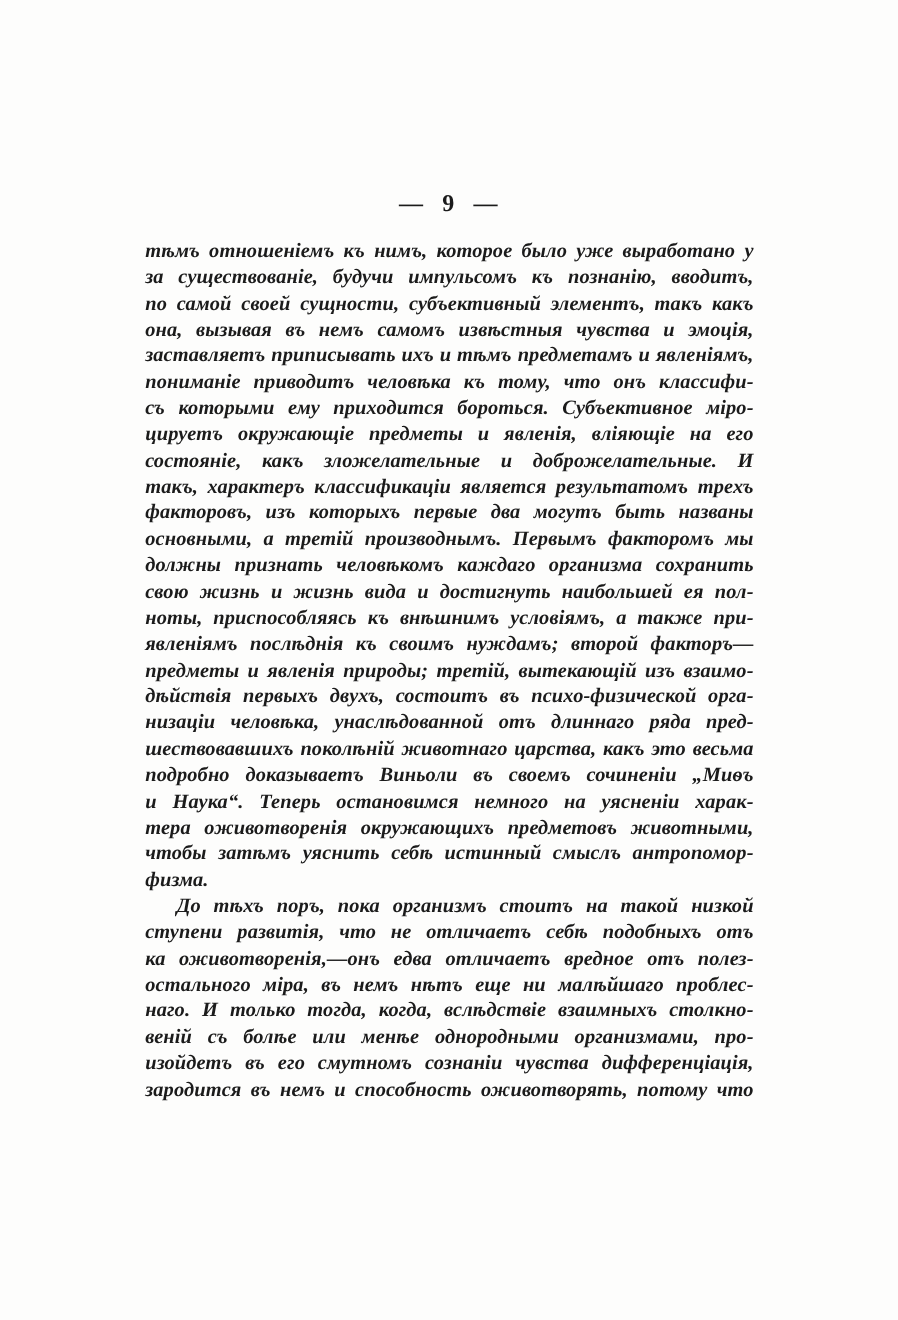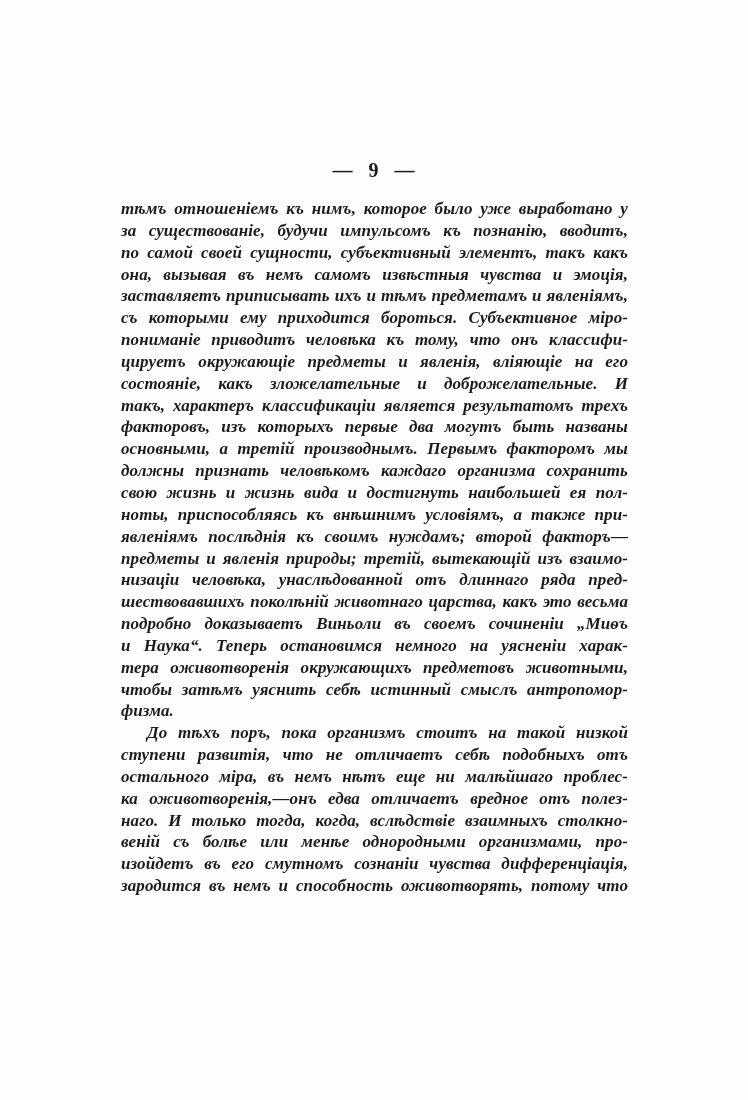--- a/index.html
+++ b/index.html
@@ -56,44 +56,45 @@
 
 <div class="page" style="background: rgb(253, 253, 252); color: rgb(27, 27, 27);">
   <div class="page-number">— 9 —</div>
   <div class="text-block" id="text-block">
       <div class="paragraph">
         <div class="line">тѣмъ отношеніемъ къ нимъ, которое было уже выработано у</div>
         <div class="line">за существованіе, будучи импульсомъ къ познанію, вводитъ,</div>
         <div class="line">по самой своей сущности, субъективный элементъ, такъ какъ</div>
         <div class="line">она, вызывая въ немъ самомъ извѣстныя чувства и эмоція,</div>
         <div class="line">заставляетъ приписывать ихъ и тѣмъ предметамъ и явленіямъ,</div>
+        <div class="line">пониманіе приводитъ человѣка къ тому, что онъ классифи-</div>
         <div class="line">съ которыми ему приходится бороться. Субъективное міро-</div>
-        <div class="line">пониманіе приводитъ человѣка къ тому, что онъ классифи-</div>
         <div class="line">цируетъ окружающіе предметы и явленія, вліяющіе на его</div>
         <div class="line">состояніе, какъ зложелательные и доброжелательные. И</div>
         <div class="line">такъ, характеръ классификаціи является результатомъ трехъ</div>
         <div class="line">факторовъ, изъ которыхъ первые два могутъ быть названы</div>
         <div class="line">основными, а третій производнымъ. Первымъ факторомъ мы</div>
         <div class="line">должны признать человѣкомъ каждаго организма сохранить</div>
         <div class="line">свою жизнь и жизнь вида и достигнуть наибольшей ея пол-</div>
         <div class="line">ноты, приспособляясь къ внѣшнимъ условіямъ, а также при-</div>
         <div class="line">явленіямъ послѣднія къ своимъ нуждамъ; второй факторъ—</div>
         <div class="line">предметы и явленія природы; третій, вытекающій изъ взаимо-</div>
+        <div class="line">дѣйствія первыхъ двухъ, состоитъ въ психо-физической орга-</div>
         <div class="line">низаціи человѣка, унаслѣдованной отъ длиннаго ряда пред-</div>
         <div class="line">шествовавшихъ поколѣній животнаго царства, какъ это весьма</div>
         <div class="line">подробно доказываетъ Виньоли въ своемъ сочиненіи „Миѳъ</div>
         <div class="line">и Наука“. Теперь остановимся немного на уясненіи харак-</div>
         <div class="line">тера оживотворенія окружающихъ предметовъ животными,</div>
         <div class="line">чтобы затѣмъ уяснить себѣ истинный смыслъ антропомор-</div>
         <div class="line no-justify">физма.</div>
       </div>
       <div class="paragraph">
         <div class="line indent">До тѣхъ поръ, пока организмъ стоитъ на такой низкой</div>
         <div class="line">ступени развитія, что не отличаетъ себѣ подобныхъ отъ</div>
+        <div class="line">ка оживотворенія,—онъ едва отличаетъ вредное отъ полез-</div>
         <div class="line">остального міра, въ немъ нѣтъ еще ни малѣйшаго проблес-</div>
-        <div class="line">ка оживотворенія,—онъ едва отличаетъ вредное отъ полез-</div>
         <div class="line">наго. И только тогда, когда, вслѣдствіе взаимныхъ столкно-</div>
         <div class="line">веній съ болѣе или менѣе однородными организмами, про-</div>
         <div class="line">изойдетъ въ его смутномъ сознаніи чувства дифференціація,</div>
         <div class="line">зародится въ немъ и способность оживотворять, потому что</div>
       </div>
     </div>
 </div>
 
 </body></html>

